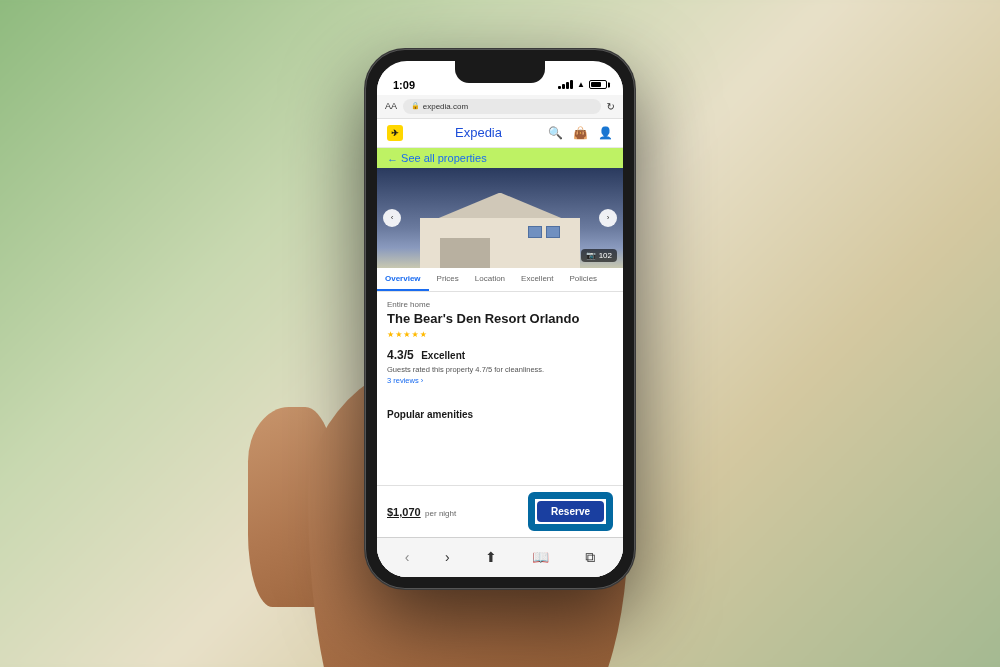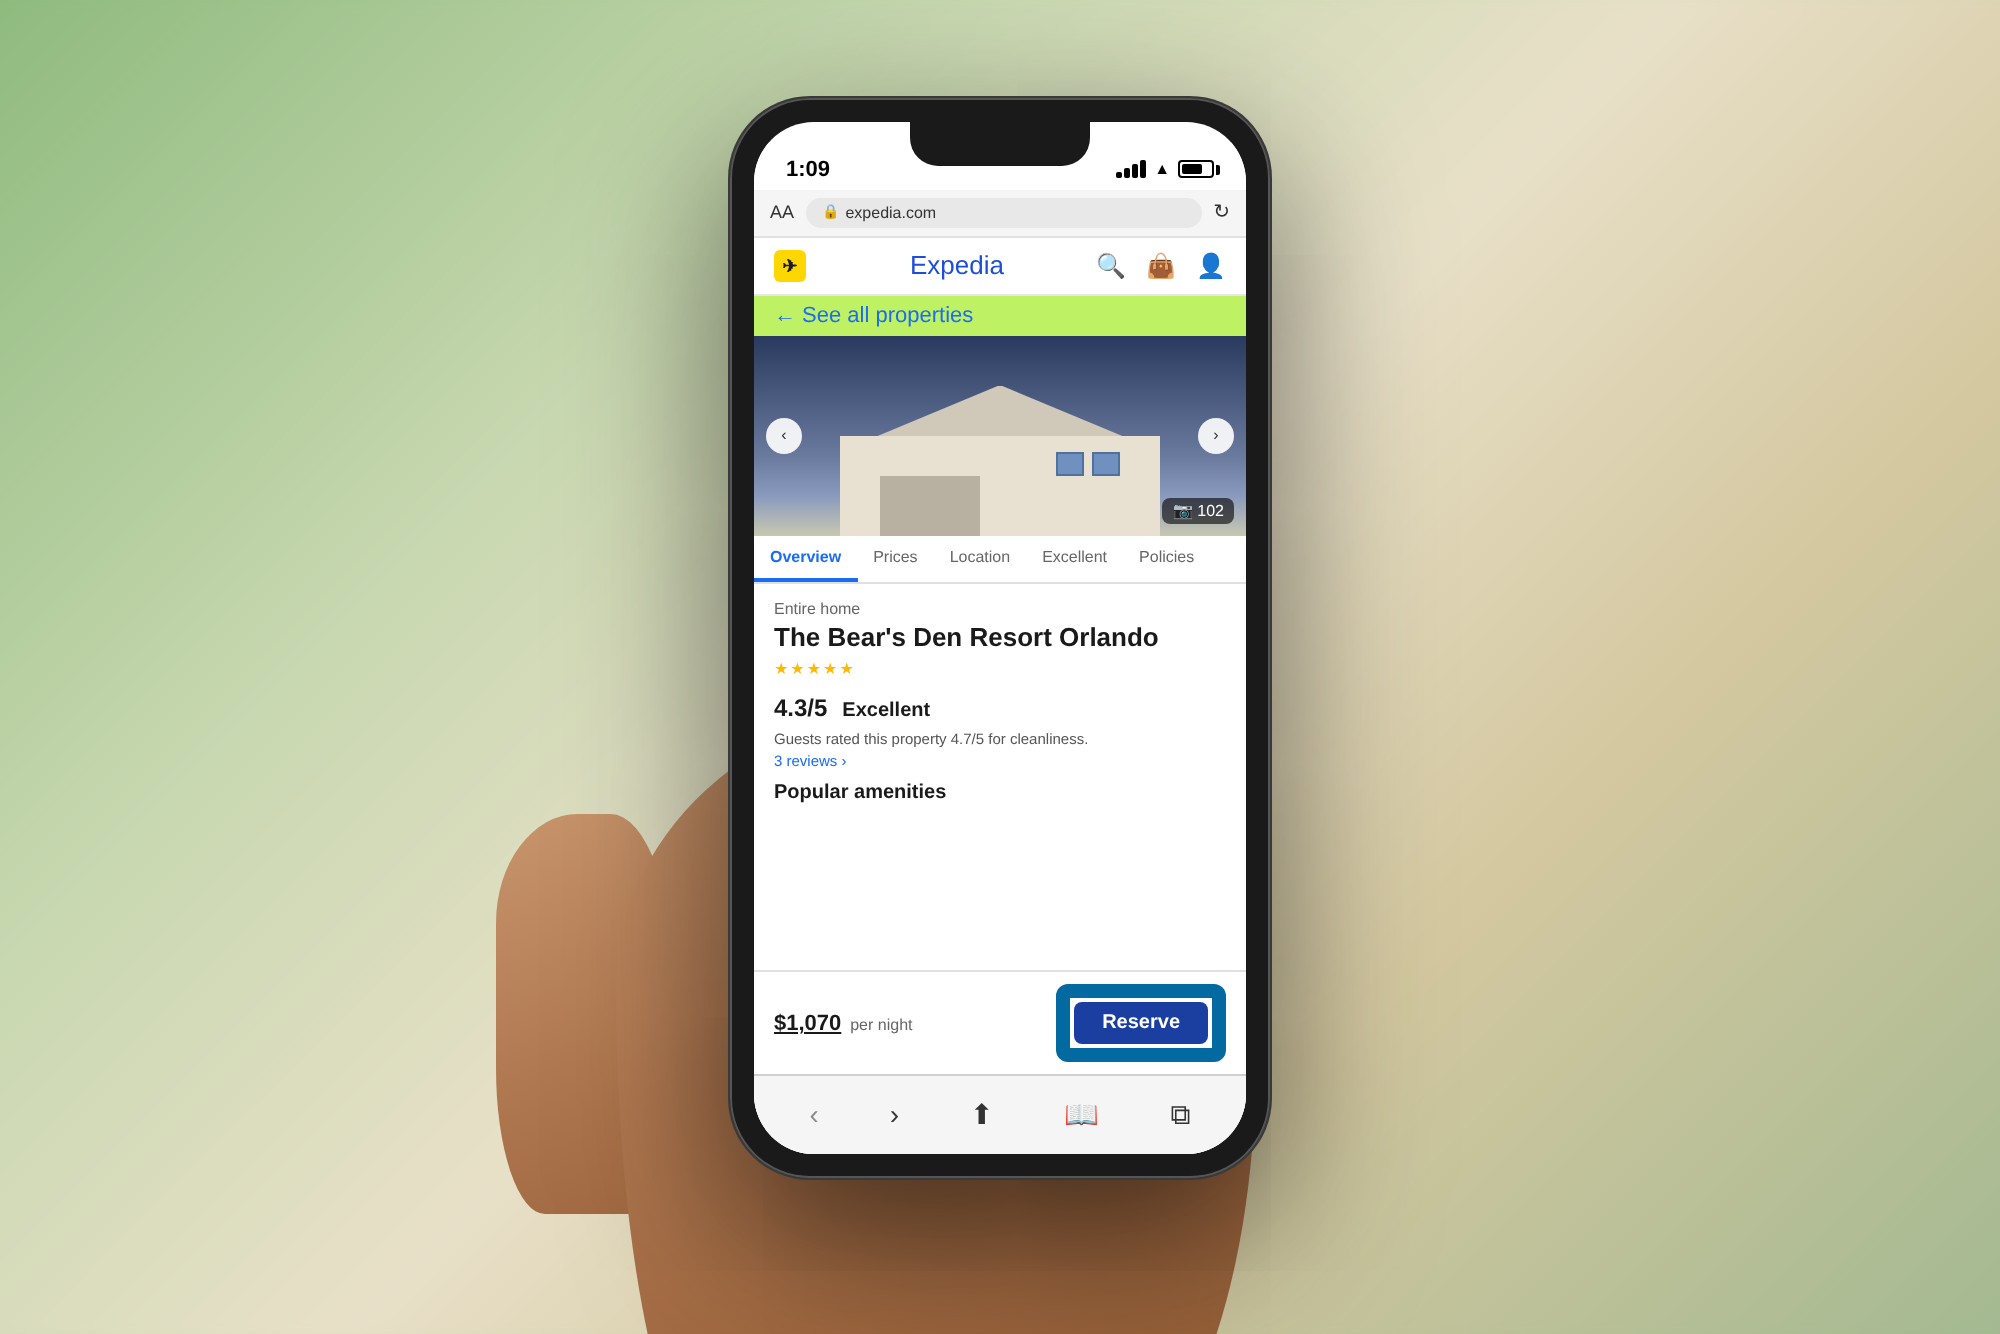--- a/index.html
+++ b/index.html
@@ -448,21 +448,21 @@
     .reviews-link {
       font-size: 7.5px;
       color: #1a6cf0;
       margin-top: 2px;
     }
 
     .amenities-title {
       font-size: 10px;
       font-weight: 700;
       color: #1a1a1a;
-      margin-top: 6px;
+      margin-top: 24px;
     }
 
     
     .bottom-price-bar {
       position: absolute;
       bottom: 40px;
       left: 0;
       right: 0;
       background: #fff;
       border-top: 1px solid #e0e0e0;

